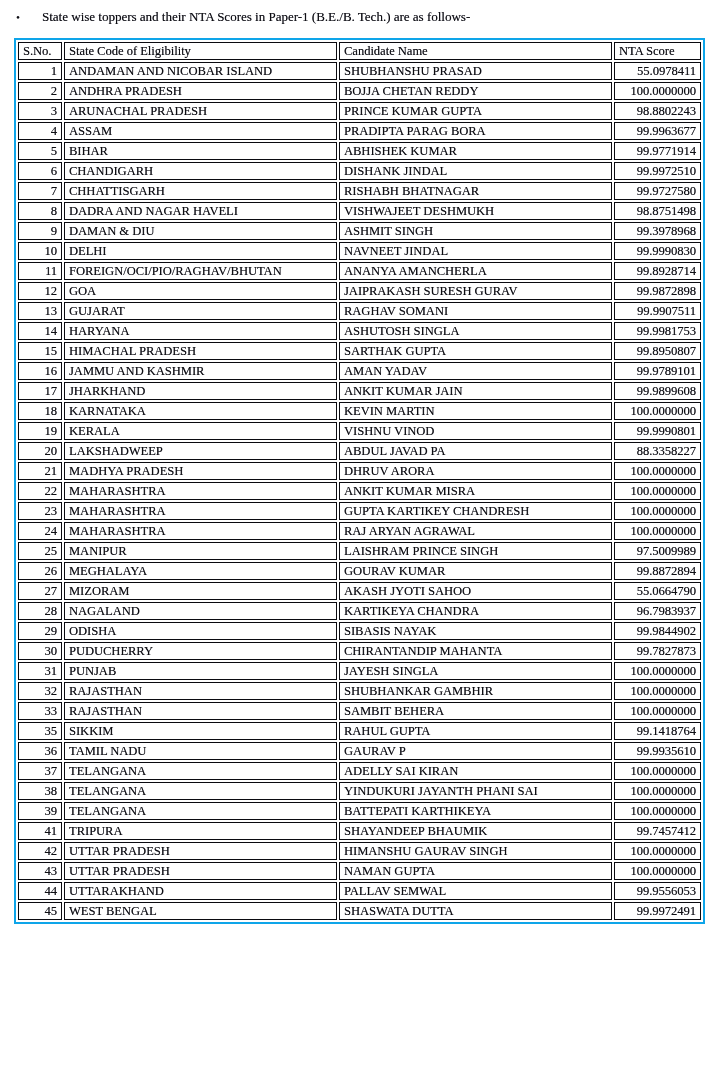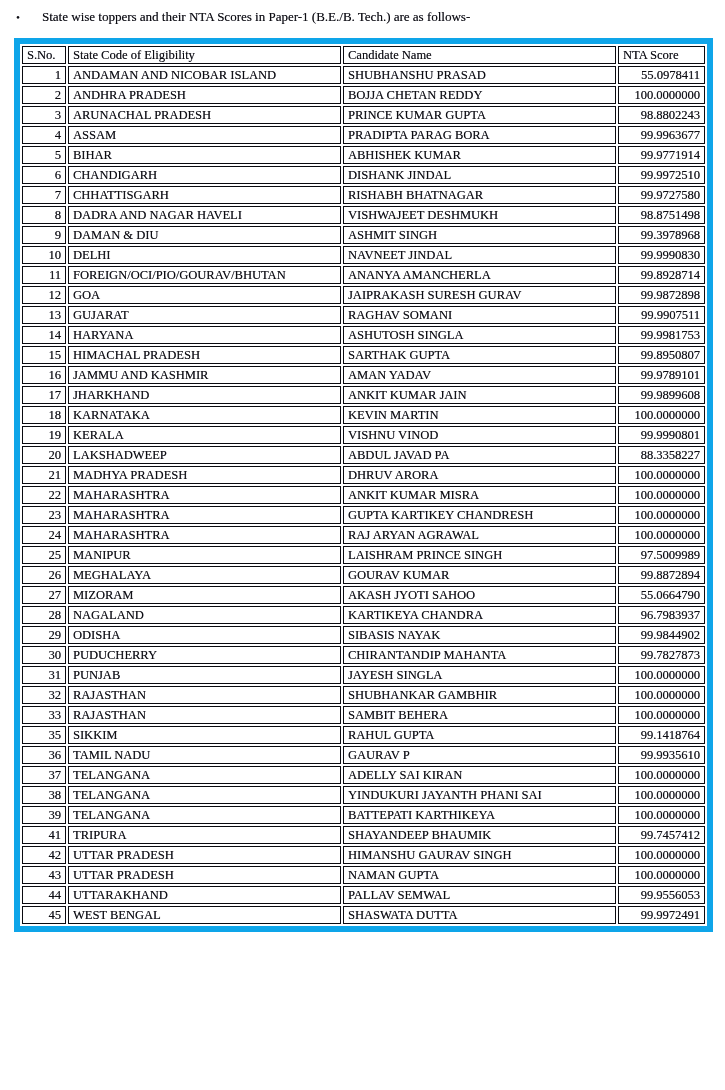--- a/index.html
+++ b/index.html
@@ -28,21 +28,21 @@
   .bullet-glyph {
     width: 26px;
     flex: 0 0 26px;
     font-size: 11px;
     line-height: 16px;
   }
   .tbl-wrap { margin-top: 13px; }
   table.tbl {
     border-collapse: separate;
     border-spacing: 2px;
-    border: 6px solid #0ea5e9;
+    border: 2px solid #0ea5e9;
     width: 669px;
     table-layout: fixed;
     background: #ffffff;
   }
   table.tbl th, table.tbl td {
     border: 1.5px solid #0a0a10;
     font-size: 12.5px;
     font-weight: normal;
     height: 17.5px;
     line-height: 14px;
@@ -138,21 +138,21 @@
             <td class="c-score">99.3978968</td>
           </tr>
           <tr>
             <td class="c-sno">10</td>
             <td class="c-state">DELHI</td>
             <td class="c-candidate">NAVNEET JINDAL</td>
             <td class="c-score">99.9990830</td>
           </tr>
           <tr>
             <td class="c-sno">11</td>
-            <td class="c-state">FOREIGN/OCI/PIO/GOURAV/BHUTAN</td>
+            <td class="c-state">FOREIGN/OCI/PIO/RAGHAV/BHUTAN</td>
             <td class="c-candidate">ANANYA AMANCHERLA</td>
             <td class="c-score">99.8928714</td>
           </tr>
           <tr>
             <td class="c-sno">12</td>
             <td class="c-state">GOA</td>
             <td class="c-candidate">JAIPRAKASH SURESH GURAV</td>
             <td class="c-score">99.9872898</td>
           </tr>
           <tr>

